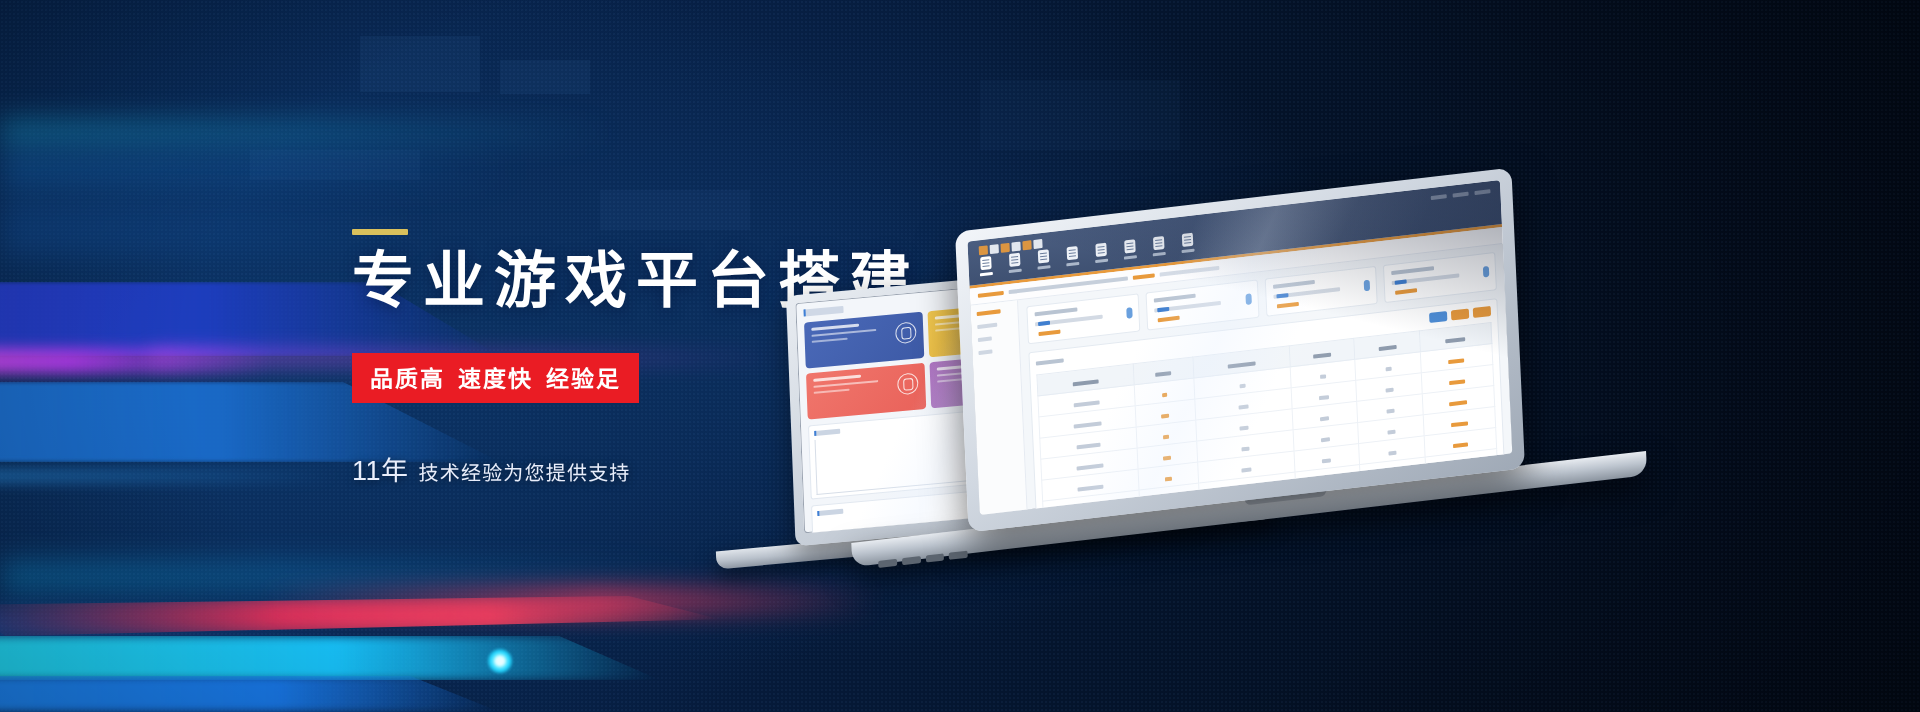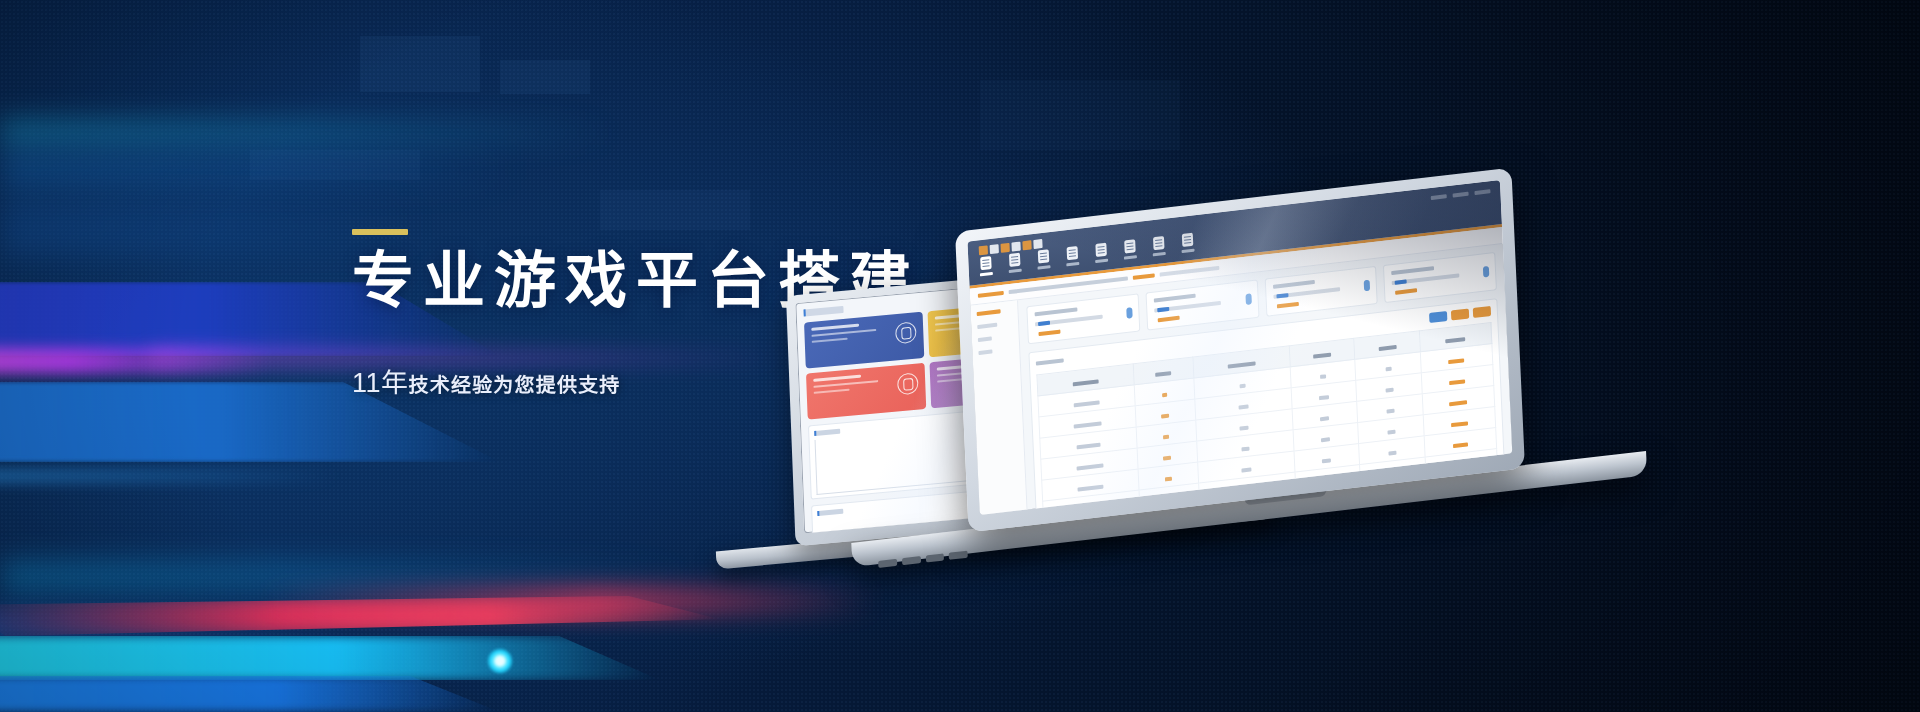--- a/index.html
+++ b/index.html
@@ -143,21 +143,21 @@
   .badge-txt{
     font-size:23px;font-weight:700;color:#ffffff;letter-spacing:2px;
     white-space:nowrap;display:block;
   }
   .badge-txt .gap{display:inline-block;width:13px;}
   .tagline{
     margin-top:46px;color:#e9eefb;white-space:nowrap;
     text-shadow:0 1px 8px rgba(0,0,0,.5);
   }
   .tagline .num{font-size:27px;font-weight:400;letter-spacing:.5px;}
-  .tagline .rest{font-size:20px;font-weight:700;letter-spacing:1.2px;margin-left:0;}
+  .tagline .rest{font-size:20px;font-weight:400;letter-spacing:1.2px;margin-left:10px;}
 
   
   .laptops{position:absolute;left:760px;top:200px;width:1090px;height:400px;}
 
   
   .lap-back{
     position:absolute;left:30px;top:78px;width:400px;height:250px;
     transform:rotate(-5.2deg) skewX(-3deg);
   }
   .lb-lid{
@@ -366,20 +366,23 @@
   <div class="streak st-cyan2"></div>
   <div class="glow-dot"></div>
   <div class="glow-dot-sm"></div>
 
   <div class="bg-vignette"></div>
 
   <div class="copy">
     <div class="rule"></div>
     <div class="headline">专业游戏平台搭建</div>
 
+    <div class="badge">
+      <span class="badge-txt"><span>品质高</span><span class="gap"></span><span>速度快</span><span class="gap"></span><span>经验足</span></span>
+    </div>
 
     <div class="tagline">
       <span class="num">11年</span><span class="rest">技术经验为您提供支持</span>
     </div>
   </div>
 
   <div class="laptops">
 
     <div class="lap-back">
       <div class="lb-base"></div>

